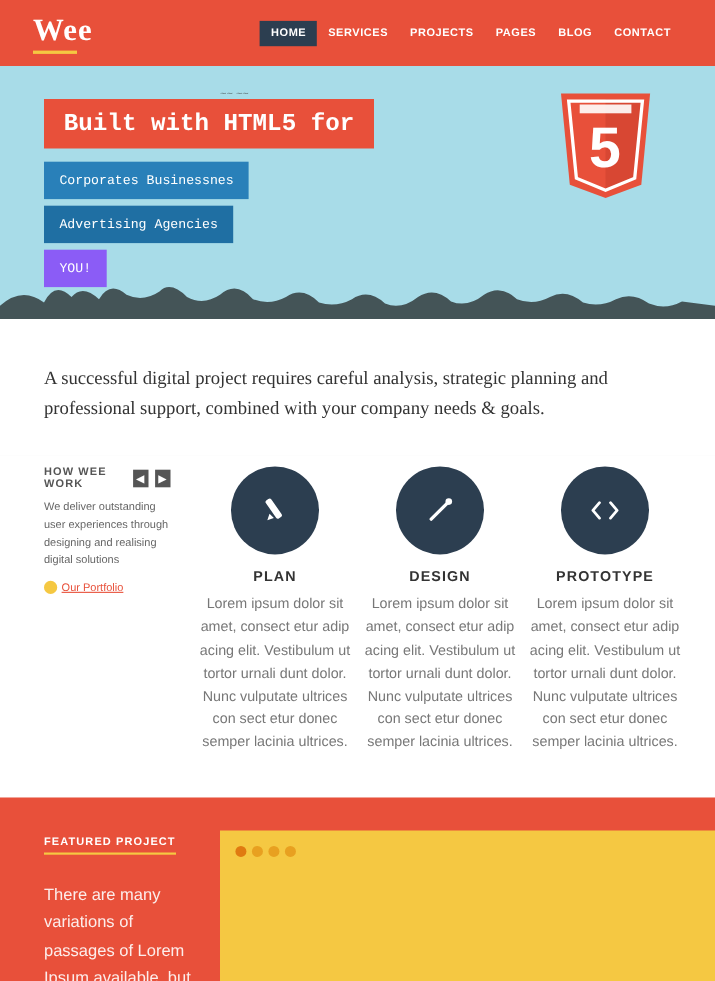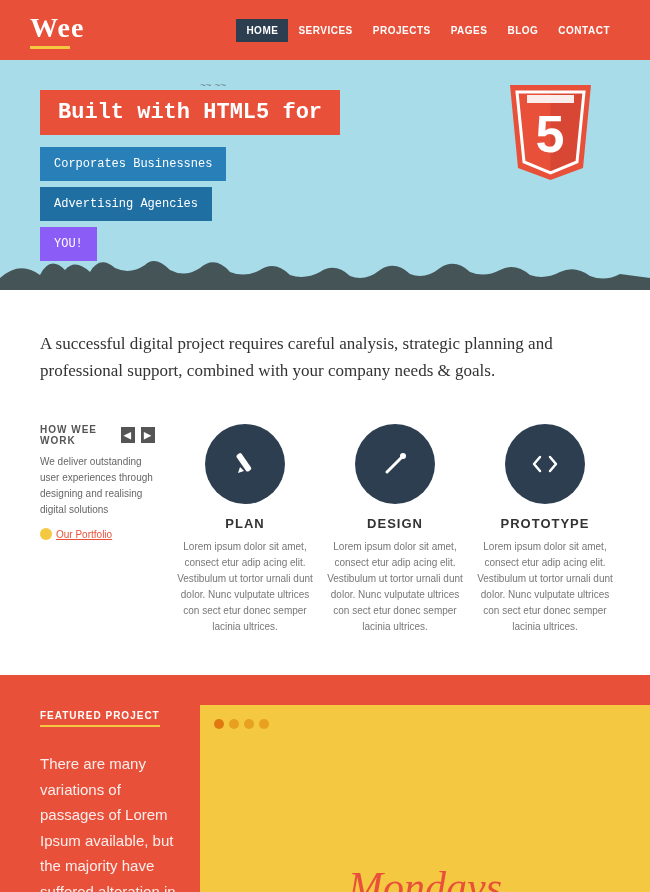--- a/index.html
+++ b/index.html
@@ -177,21 +177,21 @@
       background: #f5c842;
       border-radius: 50%;
       display: inline-block;
     }
 
     .work-cards {
       display: flex;
       flex: 1;
       gap: 10px;
       padding-right: 30px;
-      justify-content: flex-start;
+      justify-content: flex-end;
     }
     .work-card {
       text-align: center;
       width: 140px;
     }
     .work-icon-circle {
       width: 80px;
       height: 80px;
       border-radius: 50%;
       background: #2c3e50;
@@ -203,21 +203,21 @@
       font-size: 22px;
     }
     .work-card-title {
       font-size: 13px;
       font-weight: bold;
       color: #333;
       letter-spacing: 1px;
       margin-bottom: 8px;
     }
     .work-card-text {
-      font-size: 10px;
+      font-size: 13px;
       color: #777;
       line-height: 1.6;
       text-align: center;
     }
 
     
     .featured-section {
       background: #e8503a;
       padding: 30px 0;
       display: flex;

